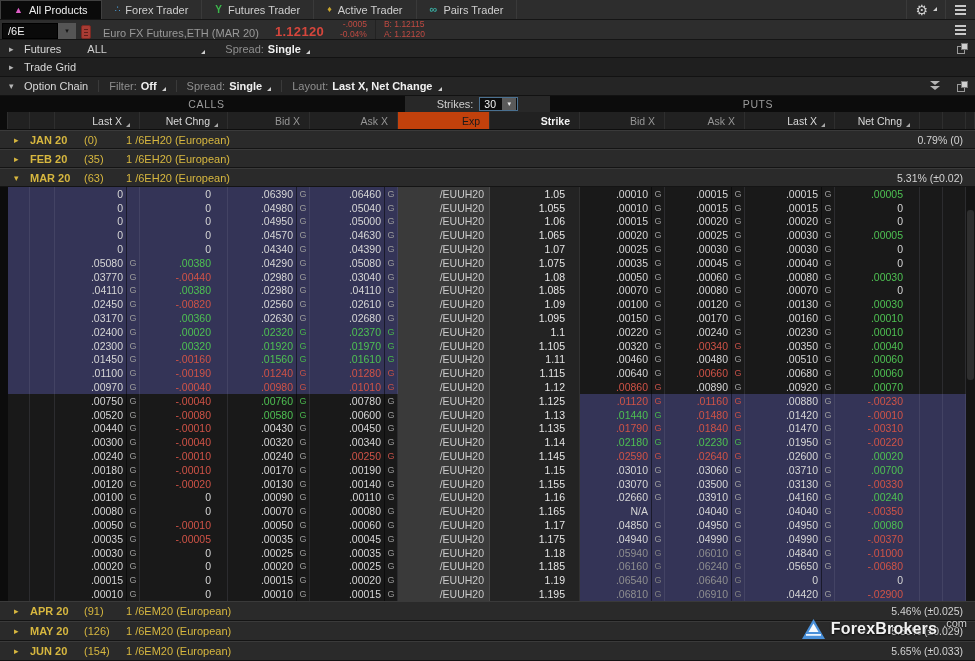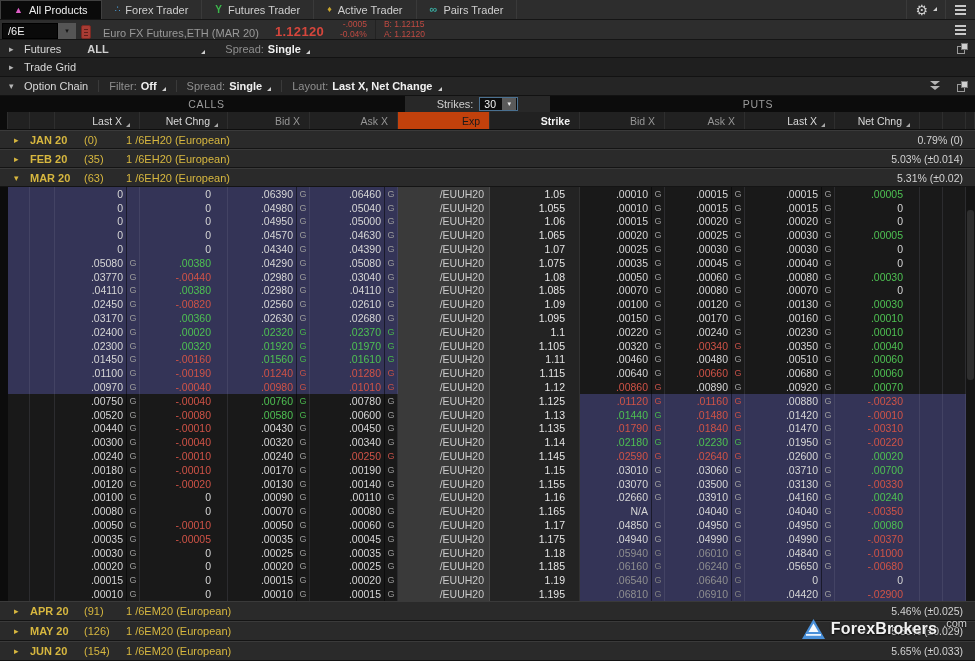--- a/index.html
+++ b/index.html
@@ -194,21 +194,21 @@
     <div class="symspacer"></div>
     <div class="symmenu">
       <span class="menuicon"><i></i></span>
     </div>
   </div>
 
   <div class="bar" id="futuresbar">
     <span class="exparrow">▸</span>
     <span class="barlabel">Futures</span>
     <div class="barfield fb-all">
-      <span class="fieldval" style="font-weight:bold;color:#cfcfcf">ALL</span>
+      <span class="fieldval" style="font-weight:normal;color:#cfcfcf">ALL</span>
       <span class="ddcorner"></span>
     </div>
     <div class="barfield fb-spread">
       <span class="fieldlbl">Spread:</span>
       <span class="fieldval">Single</span>
       <span class="ddcorner"></span>
     </div>
     <div class="barspacer"></div>
     <span class="detach"></span>
   </div>
@@ -306,21 +306,20 @@
     <span class="gmonth">JAN 20</span>
     <span class="gcount">(0)</span>
     <span class="gcontract">1 /6EH20 (European)</span>
     <span class="gright">0.79% (0)</span>
   </div>
   <div class="grow">
     <span class="garrow">▸</span>
     <span class="gmonth">FEB 20</span>
     <span class="gcount">(35)</span>
     <span class="gcontract">1 /6EH20 (European)</span>
-    <span class="gright">5.03% (±0.014)</span>
   </div>
   <div class="grow">
     <span class="garrow">▾</span>
     <span class="gmonth">MAR 20</span>
     <span class="gcount">(63)</span>
     <span class="gcontract">1 /6EH20 (European)</span>
     <span class="gright">5.31% (±0.02)</span>
   </div>
 
   <div id="option-rows">

